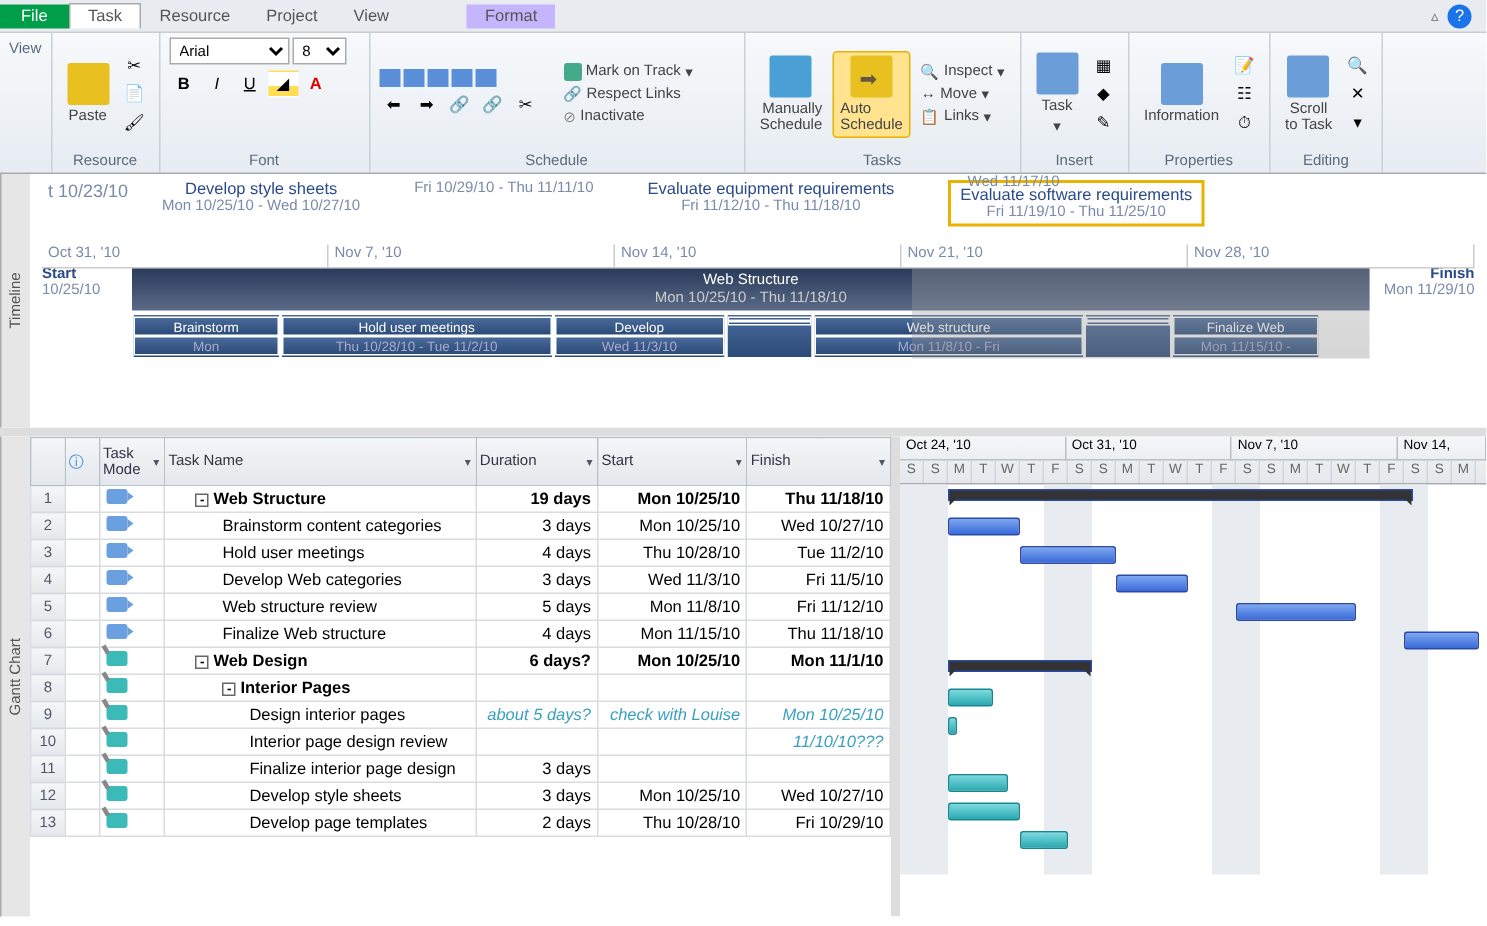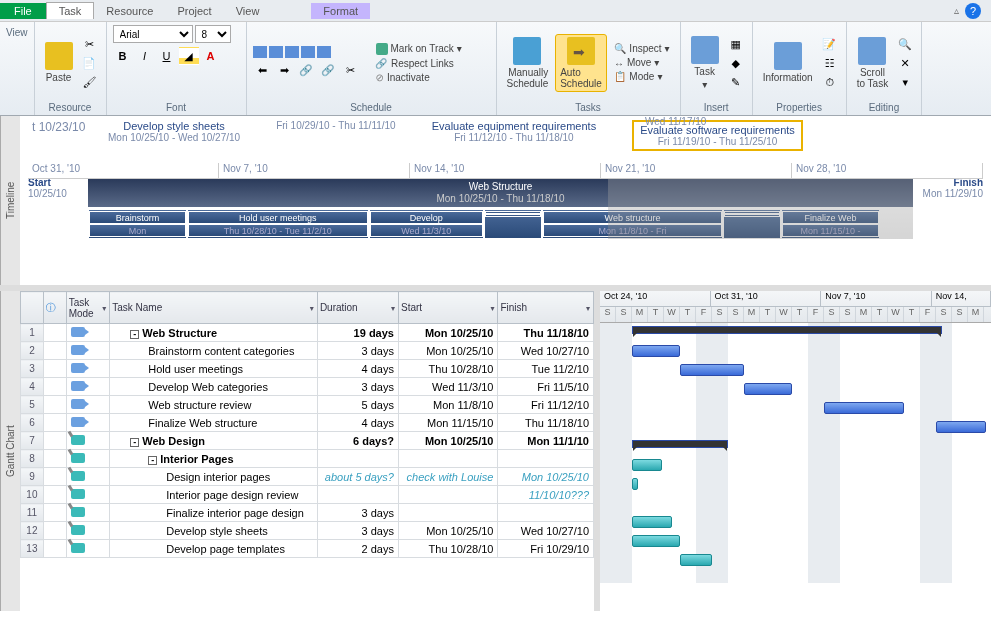--- a/index.html
+++ b/index.html
@@ -184,21 +184,21 @@
       <div class="big-btn active">
         <span class="icn lg yellow" style="position:relative">
           <span style="position:absolute;left:6px;top:7px;color:#654;font-size:14px">➡</span>
         </span>
         <span style="white-space:pre-line;">Auto
 Schedule</span>
       </div>
       <div class="btn-stack">
         <div class="small-btn"><span>🔍</span><span>Inspect</span> ▾</div>
         <div class="small-btn"><span>↔</span><span>Move</span> ▾</div>
-        <div class="small-btn"><span>📋</span><span>Mode</span> ▾</div>
+        <div class="small-btn"><span>📋</span><span>Links</span> ▾</div>
       </div>
     </div>
     <div class="group-label">Tasks</div>
   </div>
   <div class="ribbon-group">
     <div class="group-content">
       <div class="big-btn">
         <span class="icn lg"></span>
         <span>Task</span>▾
       </div>

